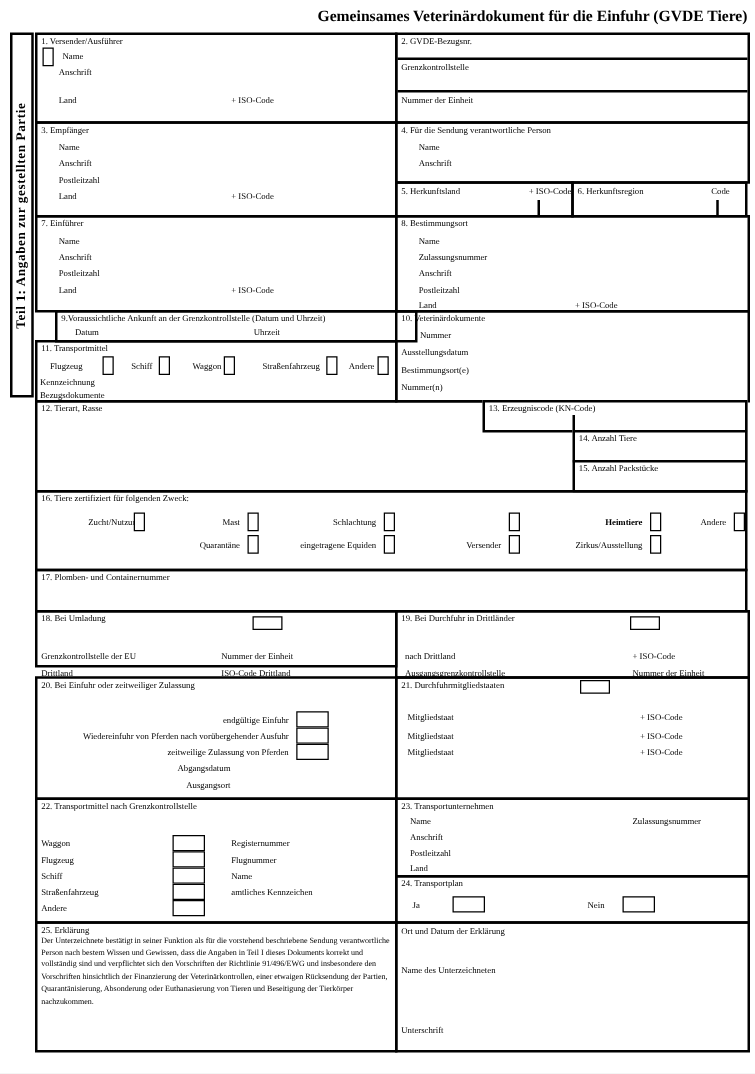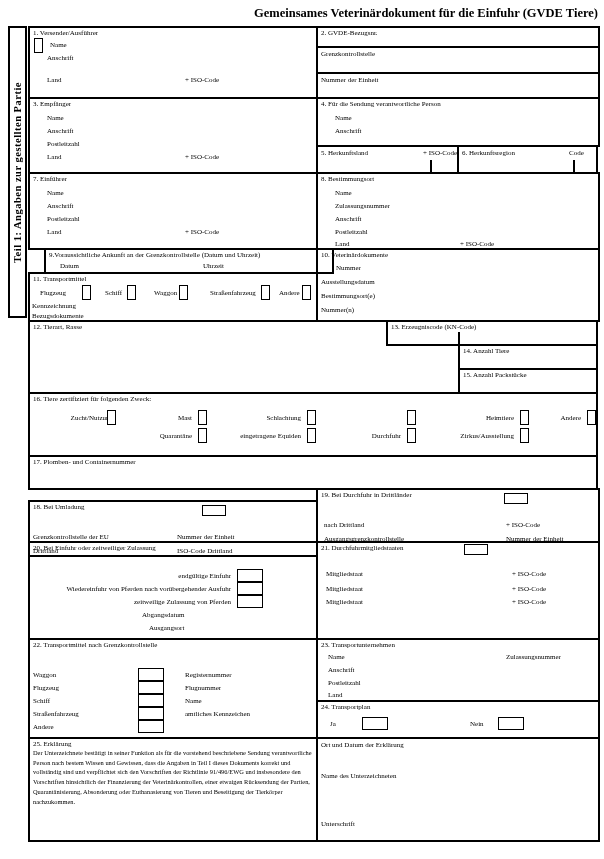--- a/index.html
+++ b/index.html
@@ -146,40 +146,40 @@
   <div class="box" style="left:28px;top:392px;width:570px;height:65px;">
     <div class="ttl" style="left:3px;top:1px;">16. Tiere zertifiziert für folgenden Zweck:</div>
 
     <div class="lb ralign" style="left:0;width:71px;top:20px;margin-left:12px;">Zucht/Nutzung</div>
     <div class="cbv" style="left:77px;top:16px;"></div>
     <div class="lb ralign" style="left:0;width:162px;top:20px;">Mast</div>
     <div class="cbv" style="left:168px;top:16px;"></div>
     <div class="lb ralign" style="left:0;width:271px;top:20px;">Schlachtung</div>
     <div class="cbv" style="left:277px;top:16px;"></div>
     <div class="cbv" style="left:377px;top:16px;"></div>
-    <div class="lb ralign" style="left:0;width:484px;top:20px;">Heimtiere</div>
+    <div class="lb ralign" style="left:0;width:484px;top:20px;font-weight:bold;">Heimtiere</div>
     <div class="cbv" style="left:490px;top:16px;"></div>
     <div class="lb ralign" style="left:0;width:551px;top:20px;">Andere</div>
     <div class="cbv" style="left:557px;top:16px;"></div>
 
     <div class="lb ralign" style="left:0;width:162px;top:38px;">Quarantäne</div>
     <div class="cbv" style="left:168px;top:34px;"></div>
     <div class="lb ralign" style="left:0;width:271px;top:38px;">eingetragene Equiden</div>
     <div class="cbv" style="left:277px;top:34px;"></div>
-    <div class="lb ralign" style="left:0;width:371px;top:38px;">Durchfuhr</div>
+    <div class="lb ralign" style="left:0;width:371px;top:38px;">Versender</div>
     <div class="cbv" style="left:377px;top:34px;"></div>
     <div class="lb ralign" style="left:0;width:484px;top:38px;">Zirkus/Ausstellung</div>
     <div class="cbv" style="left:490px;top:34px;"></div>
   </div>
 
   <div class="box" style="left:28px;top:455px;width:570px;height:35px;">
     <div class="ttl" style="left:3px;top:1px;">17. Plomben- und Containernummer</div>
   </div>
 
-  <div class="box" style="left:28px;top:500px;width:290px;height:57px;">
+  <div class="box" style="left:28px;top:488px;width:290px;height:46px;">
     <div class="ttl" style="left:3px;top:1px;">18. Bei Umladung</div>
     <div class="cbh" style="left:172px;top:3px;"></div>
     <div class="lb" style="left:3px;top:31px;">Grenzkontrollstelle der EU</div>
     <div class="lb" style="left:147px;top:31px;">Nummer der Einheit</div>
     <div class="lb" style="left:3px;top:45px;">Drittland</div>
     <div class="lb" style="left:147px;top:45px;">ISO-Code Drittland</div>
   </div>
 
   <div class="box" style="left:316px;top:488px;width:284px;height:55px;">
     <div class="ttl" style="left:3px;top:1px;">19. Bei Durchfuhr in Drittländer</div>

